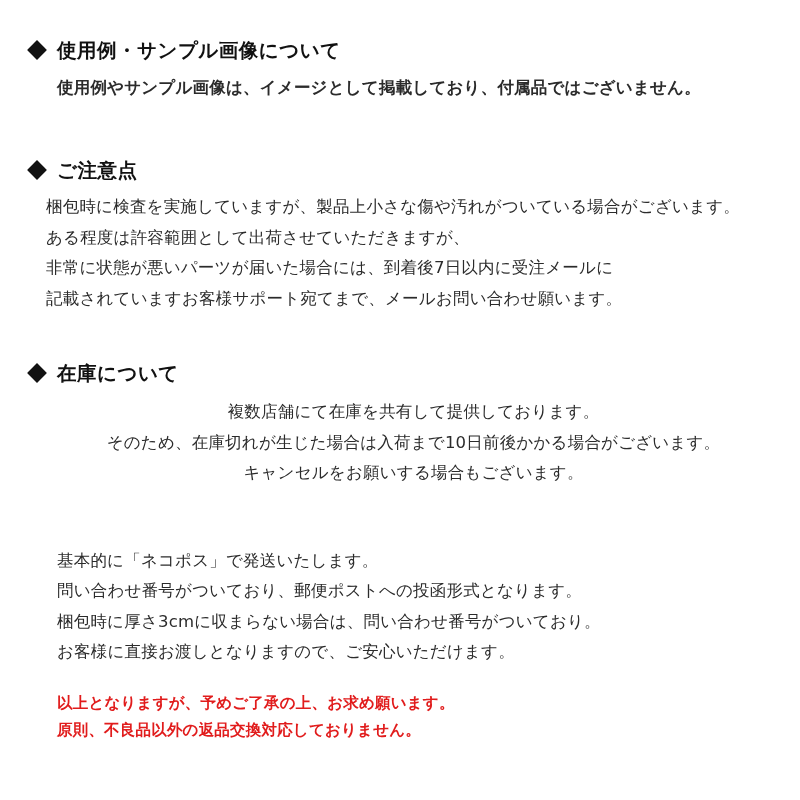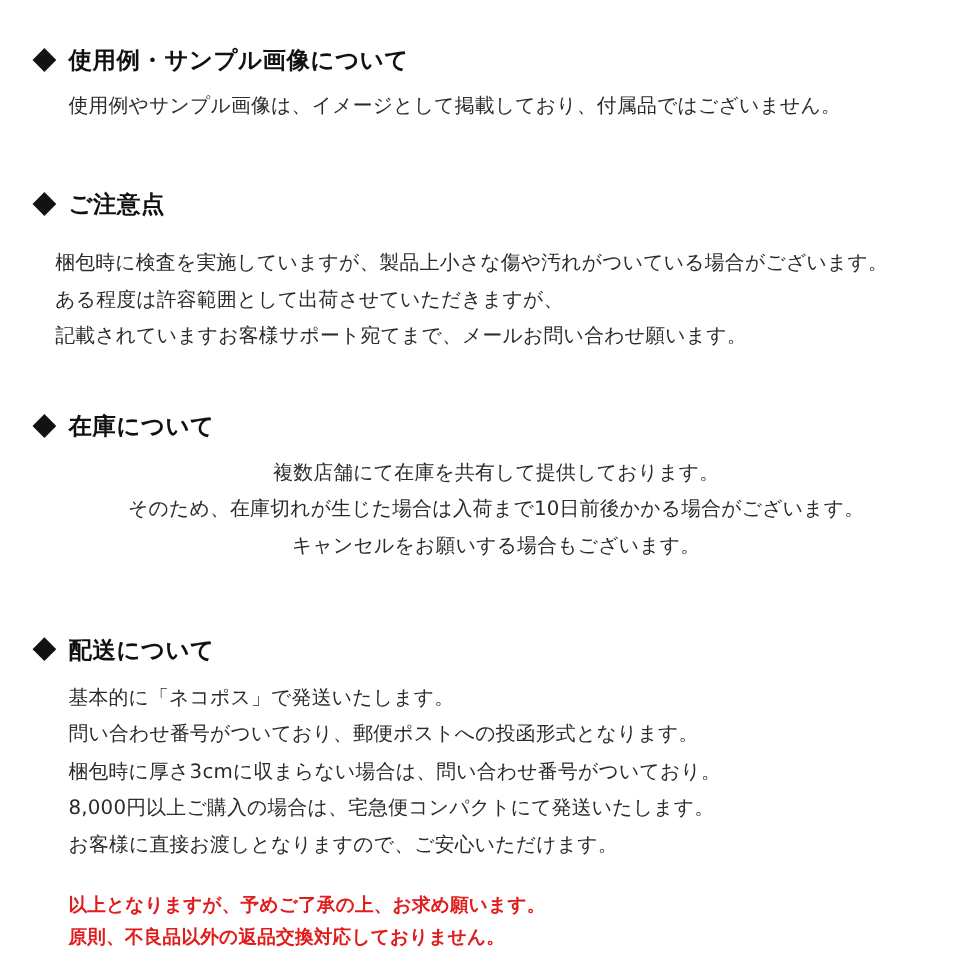--- a/index.html
+++ b/index.html
@@ -50,24 +50,24 @@
     font-size: 16.5px;
     line-height: 1.85;
     color: #2b2b2b;
     letter-spacing: 0.2px;
   }
   .body-line {
     white-space: pre;
   }
   
   #sec-sample { margin-top: 2px; }
-  #sec-sample .body-block { padding-left: 27px; margin-top: 8px; }
+  #sec-sample .body-block { padding-left: 27px; margin-top: 8px; font-weight: bold; }
 
   #sec-caution { margin-top: 52px; }
-  #sec-caution .body-block { padding-left: 16px; margin-top: 19px; }
+  #sec-caution .body-block { padding-left: 16px; margin-top: 7px; }
 
   #sec-stock { margin-top: 45px; text-align: center; }
   #sec-stock .body-block { padding-left: 27px; margin-top: 9px; }
 
   #sec-shipping { margin-top: 57px; }
   #sec-shipping .body-block { padding-left: 27px; margin-top: 10px; }
 
   .notice-block {
     margin-top: 22px;
     padding-left: 27px;
@@ -95,46 +95,42 @@
   </div>
 
   <div class="section" id="sec-caution">
     <div class="section-heading">
       <span class="diamond-icon"></span>
       <span class="heading-text">ご注意点</span>
     </div>
     <div class="body-block">
       <div class="body-line">梱包時に検査を実施していますが、製品上小さな傷や汚れがついている場合がございます。</div>
       <div class="body-line">ある程度は許容範囲として出荷させていただきますが、</div>
+      <div class="body-line">非常に状態が悪いパーツが届いた場合には、到着後7日以内に受注メールに</div>
       <div class="body-line">記載されていますお客様サポート宛てまで、メールお問い合わせ願います。</div>
     </div>
   </div>
 
   <div class="section" id="sec-stock">
     <div class="section-heading">
       <span class="diamond-icon"></span>
       <span class="heading-text">在庫について</span>
     </div>
     <div class="body-block">
       <div class="body-line">複数店舗にて在庫を共有して提供しております。</div>
       <div class="body-line">そのため、在庫切れが生じた場合は入荷まで10日前後かかる場合がございます。</div>
       <div class="body-line">キャンセルをお願いする場合もございます。</div>
     </div>
   </div>
 
   <div class="section" id="sec-shipping">
-    <div class="section-heading">
-      <span class="diamond-icon"></span>
-      <span class="heading-text">配送について</span>
-    </div>
     <div class="body-block">
       <div class="body-line">基本的に「ネコポス」で発送いたします。</div>
       <div class="body-line">問い合わせ番号がついており、郵便ポストへの投函形式となります。</div>
       <div class="body-line">梱包時に厚さ3cmに収まらない場合は、問い合わせ番号がついており。</div>
-      <div class="body-line">8,000円以上ご購入の場合は、宅急便コンパクトにて発送いたします。</div>
       <div class="body-line">お客様に直接お渡しとなりますので、ご安心いただけます。</div>
     </div>
   </div>
 
   <div class="notice-block">
     <div class="notice-line">以上となりますが、予めご了承の上、お求め願います。</div>
     <div class="notice-line">原則、不良品以外の返品交換対応しておりません。</div>
   </div>
 
 </div>

